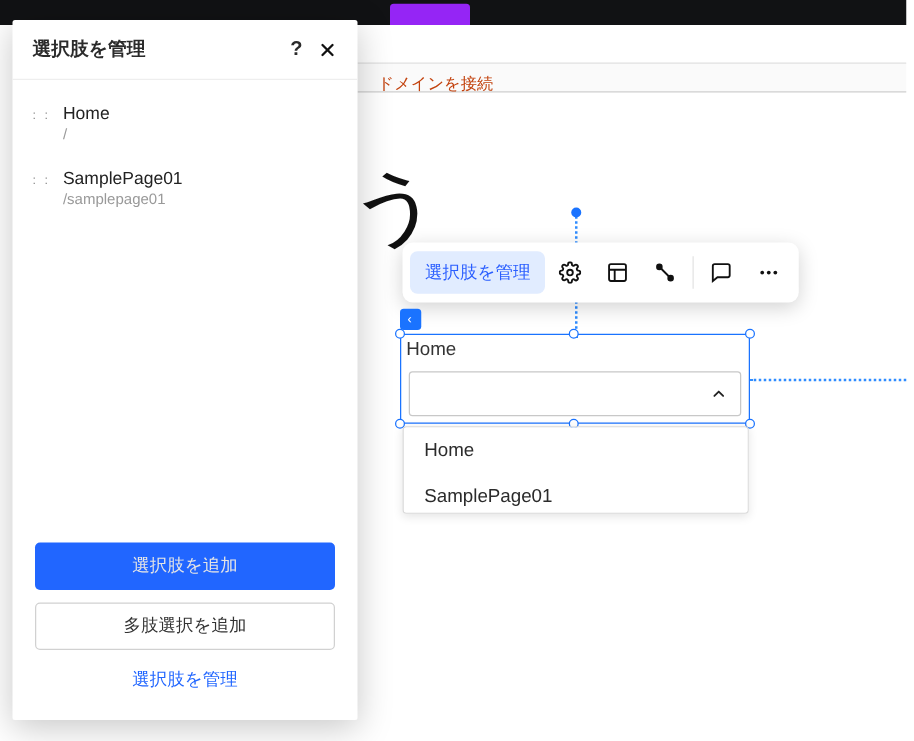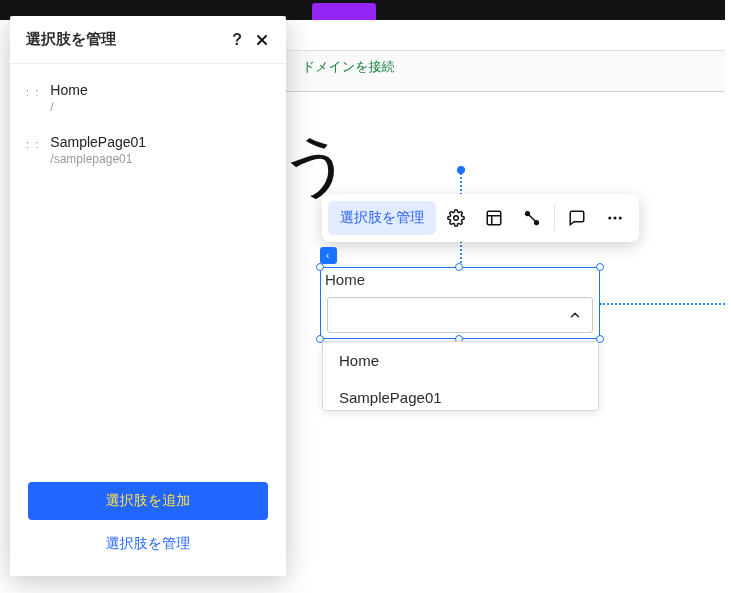--- a/index.html
+++ b/index.html
@@ -28,26 +28,26 @@
     top: 3px; left: 312px;
     width: 64px; height: 17px;
     background: #9525f5;
     border-radius: 3px 3px 0 0;
   }
 
   
   .domain-bar {
     position: absolute;
     top: 50px; left: 286px;
-    width: 439px; height: 42px;
+    width: 439px; height: 24px;
     border-bottom: 1px solid #cfcfcf;
     border-top: 1px solid #e1e1e1;
     background: #fafafa;
     font-size: 13px;
-    color: #15803d;
+    color: #c2410c;
     padding: 7px 16px;
   }
 
   
   .bg-glyph {
     position: absolute;
     top: 122px; left: 284px;
     font-size: 64px;
     font-weight: 500;
     color: #111;
@@ -246,21 +246,21 @@
   }
 
   .sp-footer {
     padding: 12px 18px 18px;
     display: flex;
     flex-direction: column;
     gap: 10px;
   }
   .btn-primary {
     background: #2166ff;
-    color: #fde047;
+    color: #e5e5e5;
     border: none;
     border-radius: 4px;
     height: 38px;
     font-size: 14px;
     font-weight: 500;
     cursor: pointer;
   }
   .btn-secondary {
     background: #fff;
     color: #333;
@@ -388,15 +388,16 @@
       <div class="sp-drag">: :</div>
       <div>
         <div class="lbl">SamplePage01</div>
         <div class="sub">/samplepage01</div>
       </div>
     </div>
   </div>
 
   <div class="sp-footer">
     <button class="btn-primary">選択肢を追加</button>
+    <button class="btn-secondary">多肢選択を追加</button>
     <button class="btn-link">選択肢を管理</button>
   </div>
 </div>
 
 </body></html>

